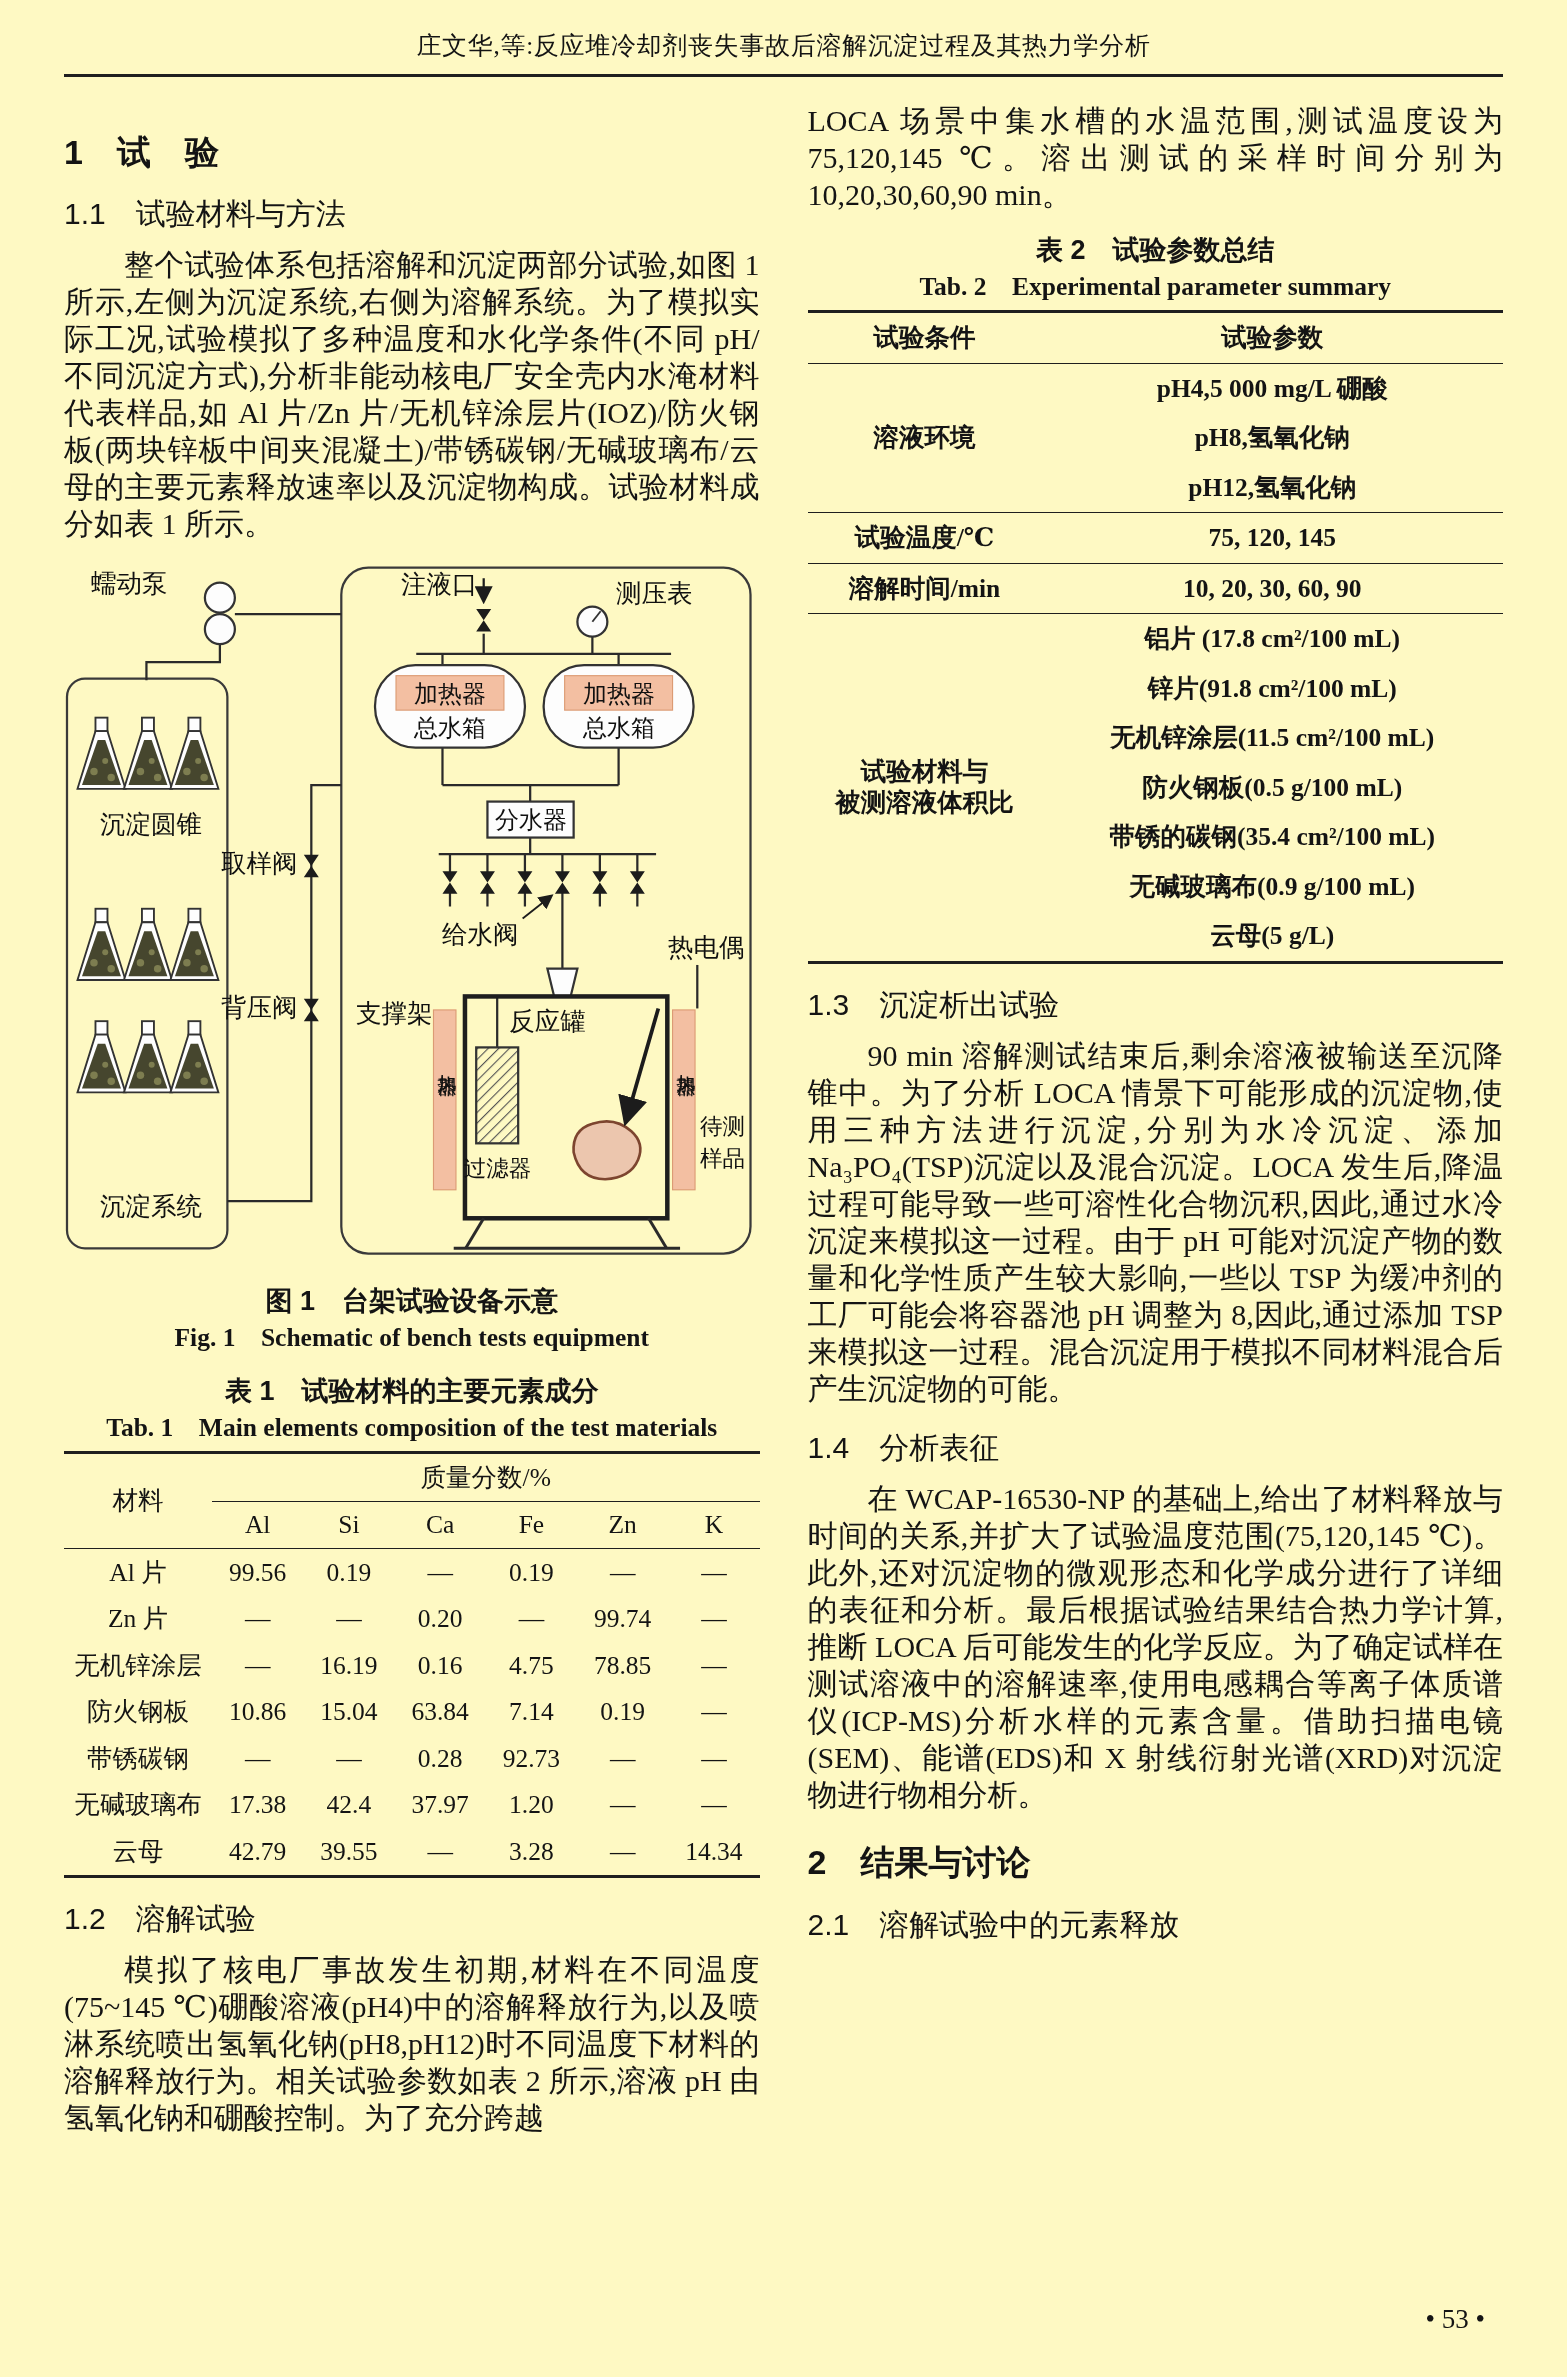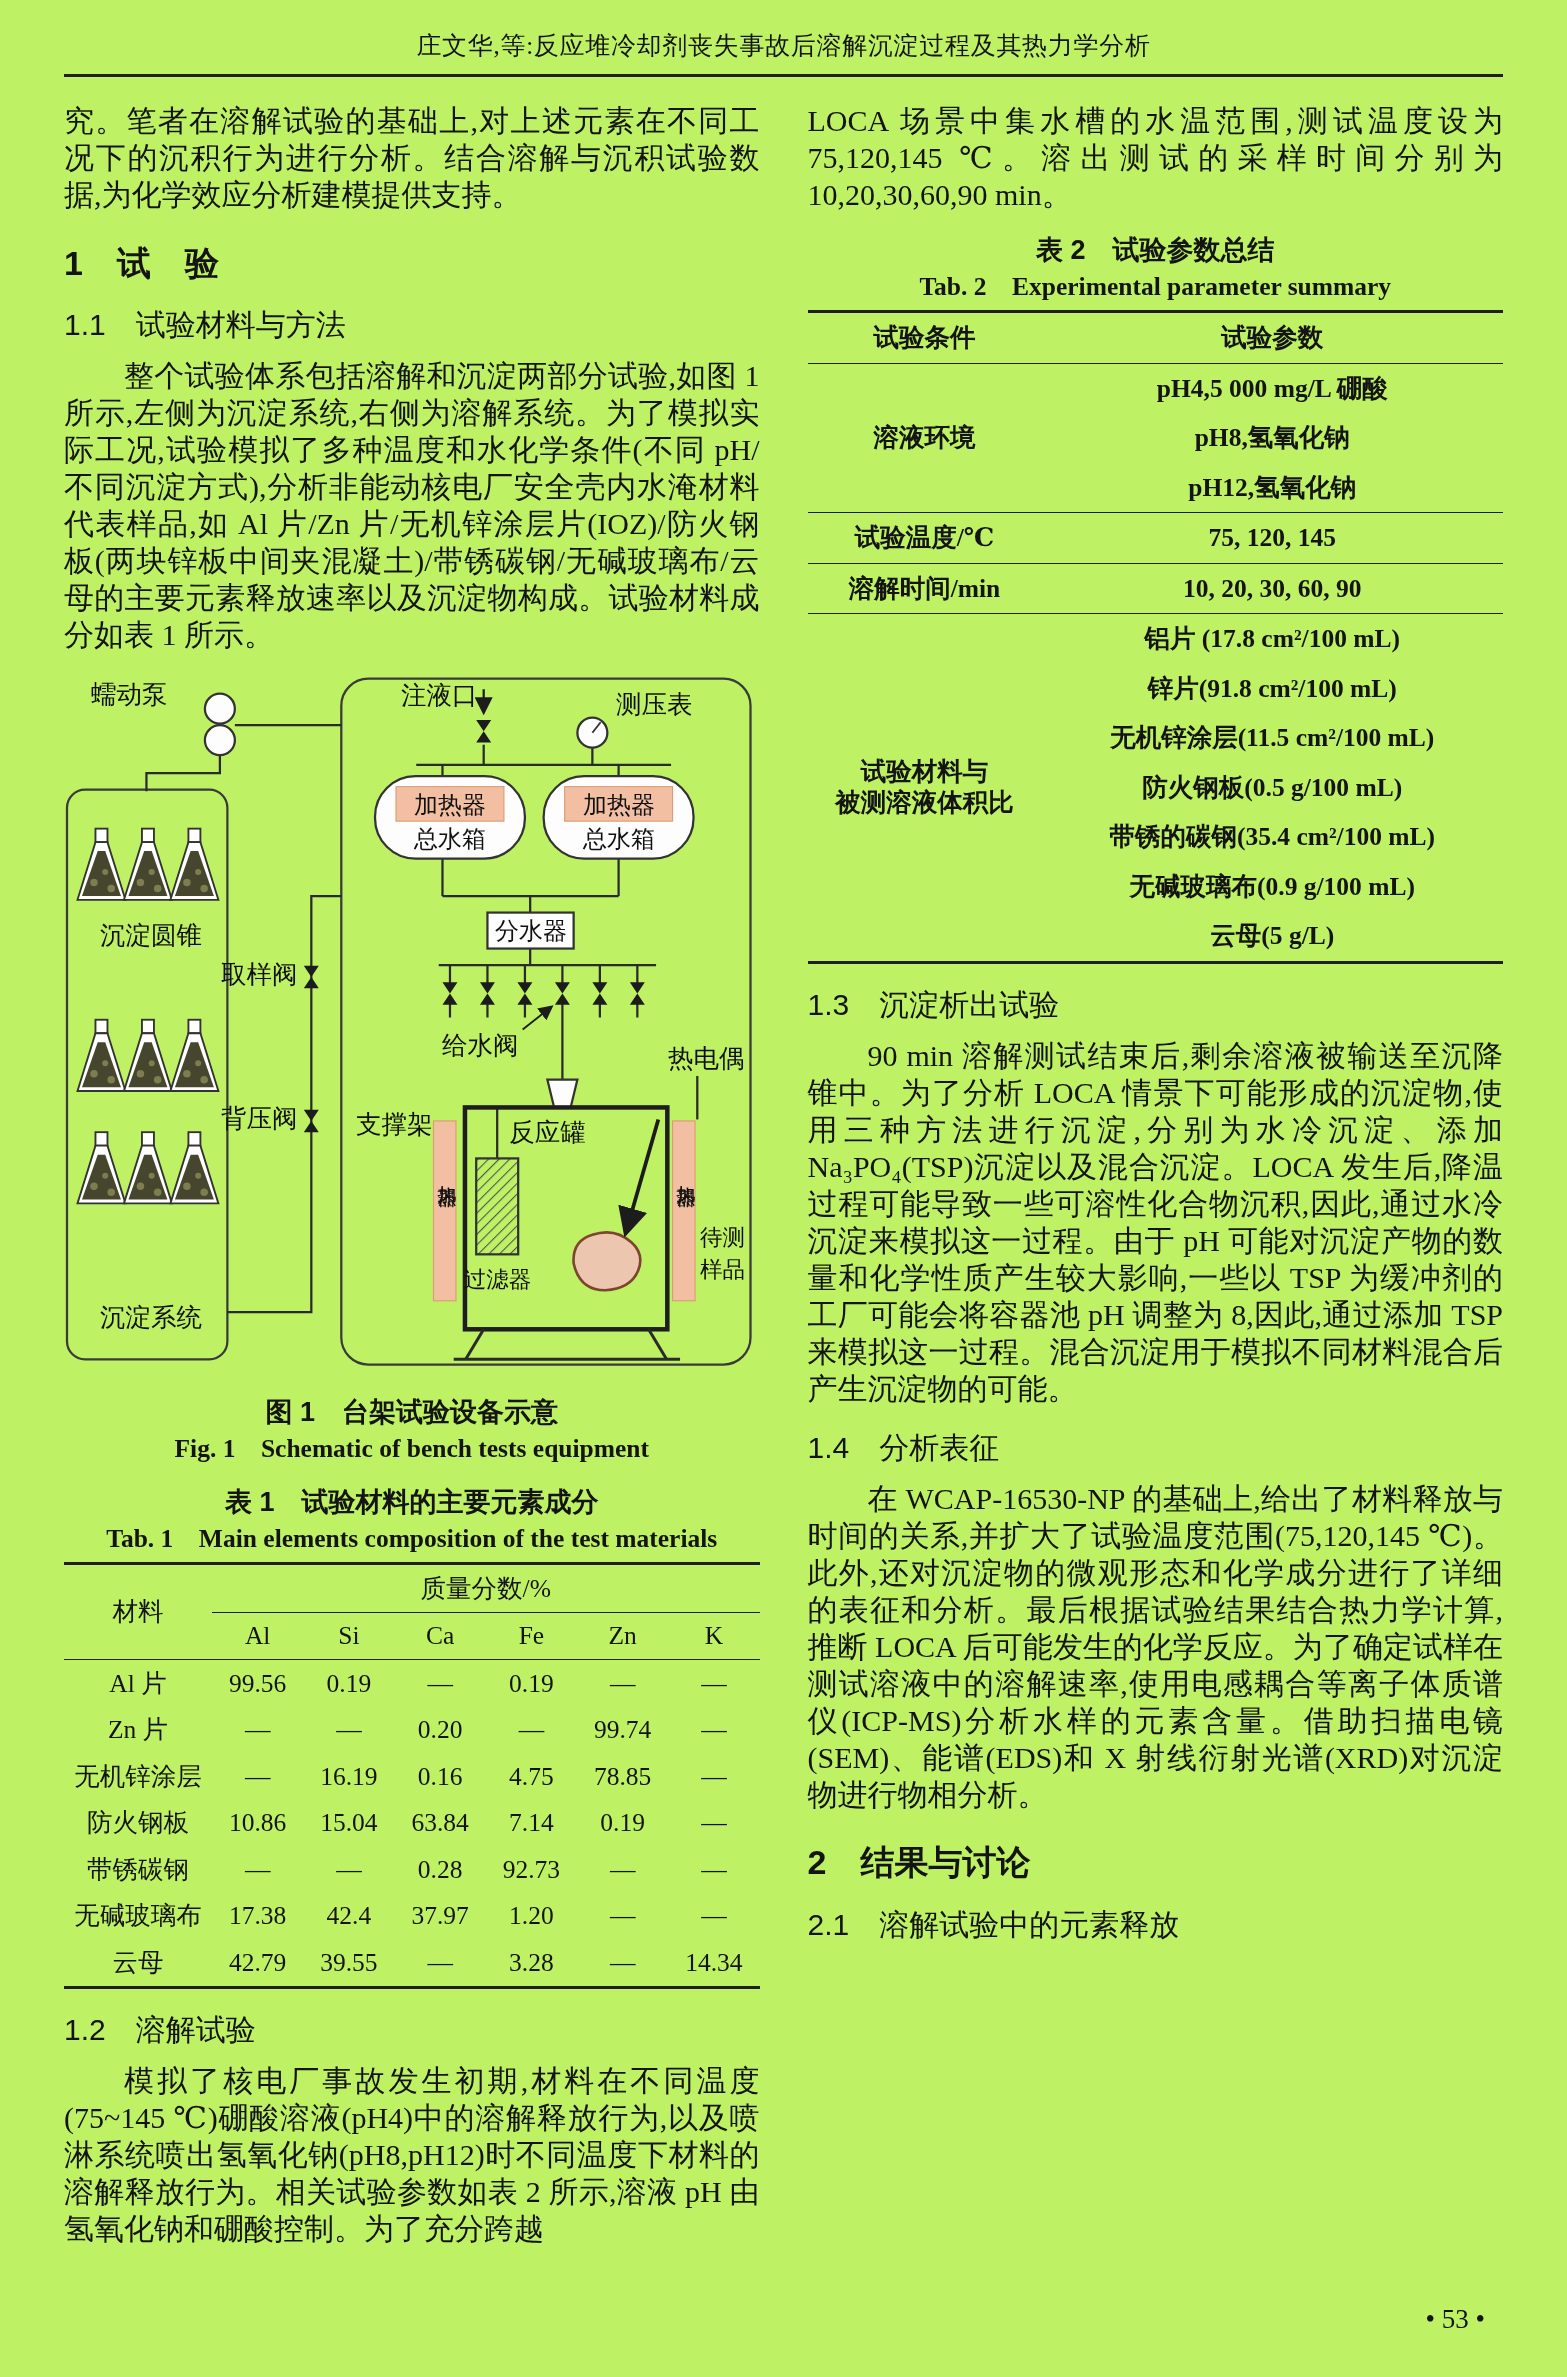--- a/index.html
+++ b/index.html
@@ -1,19 +1,19 @@
 <!DOCTYPE html>
 <html style="font-size:12px"><head>
 <meta charset="utf-8">
 <style>
   html,body { margin:0; padding:0; }
   body { background:#e8e8e8; }
   .page {
     position:relative; width:1567px; height:2377px;
-    background:#bef264; overflow:hidden; color:#141414;
+    background:#fef9c3; overflow:hidden; color:#141414;
     font-family:"Liberation Serif","DejaVu Serif",serif;
   }
   .running-header { padding-top:28.5px; text-align:center; font-size:25px; letter-spacing:0.7px; }
   .header-rule { margin:12px 64px 0 64px; border-bottom:3px solid #1f1f1f; }
   .columns { display:flex; gap:48px; padding:25.5px 64px 0 64px; }
   .col { width:696px; font-size:30px; line-height:37px; text-align:justify; }
   .col p { margin:0; text-indent:2em; }
   .col p.noindent { text-indent:0; }
   h2.sec {
     font-family:"Liberation Sans","DejaVu Sans",sans-serif;
@@ -61,21 +61,20 @@
 
 <div class="page">
 
   <div class="running-header">庄文华,等:反应堆冷却剂丧失事故后溶解沉淀过程及其热力学分析</div>
   <div class="header-rule"></div>
 
   <div class="columns">
 
     <div class="col">
 
-      <p class="noindent">究。笔者在溶解试验的基础上,对上述元素在不同工况下的沉积行为进行分析。结合溶解与沉积试验数据,为化学效应分析建模提供支持。</p>
 
       <h2 class="sec">1　试　验</h2>
       <h3 class="sub">1.1　试验材料与方法</h3>
 
       <p>整个试验体系包括溶解和沉淀两部分试验,如图 1 所示,左侧为沉淀系统,右侧为溶解系统。为了模拟实际工况,试验模拟了多种温度和水化学条件(不同 pH/不同沉淀方式),分析非能动核电厂安全壳内水淹材料代表样品,如 Al 片/Zn 片/无机锌涂层片(IOZ)/防火钢板(两块锌板中间夹混凝土)/带锈碳钢/无碱玻璃布/云母的主要元素释放速率以及沉淀物构成。试验材料成分如表 1 所示。</p>
 
       <div class="fig-wrap">
         <svg width="694" height="705" viewBox="0 0 926 940" xmlns="http://www.w3.org/2000/svg">
           <defs>
             <marker id="arr" viewBox="0 0 10 10" refX="8" refY="5" markerWidth="8" markerHeight="8" orient="auto-start-reverse">

